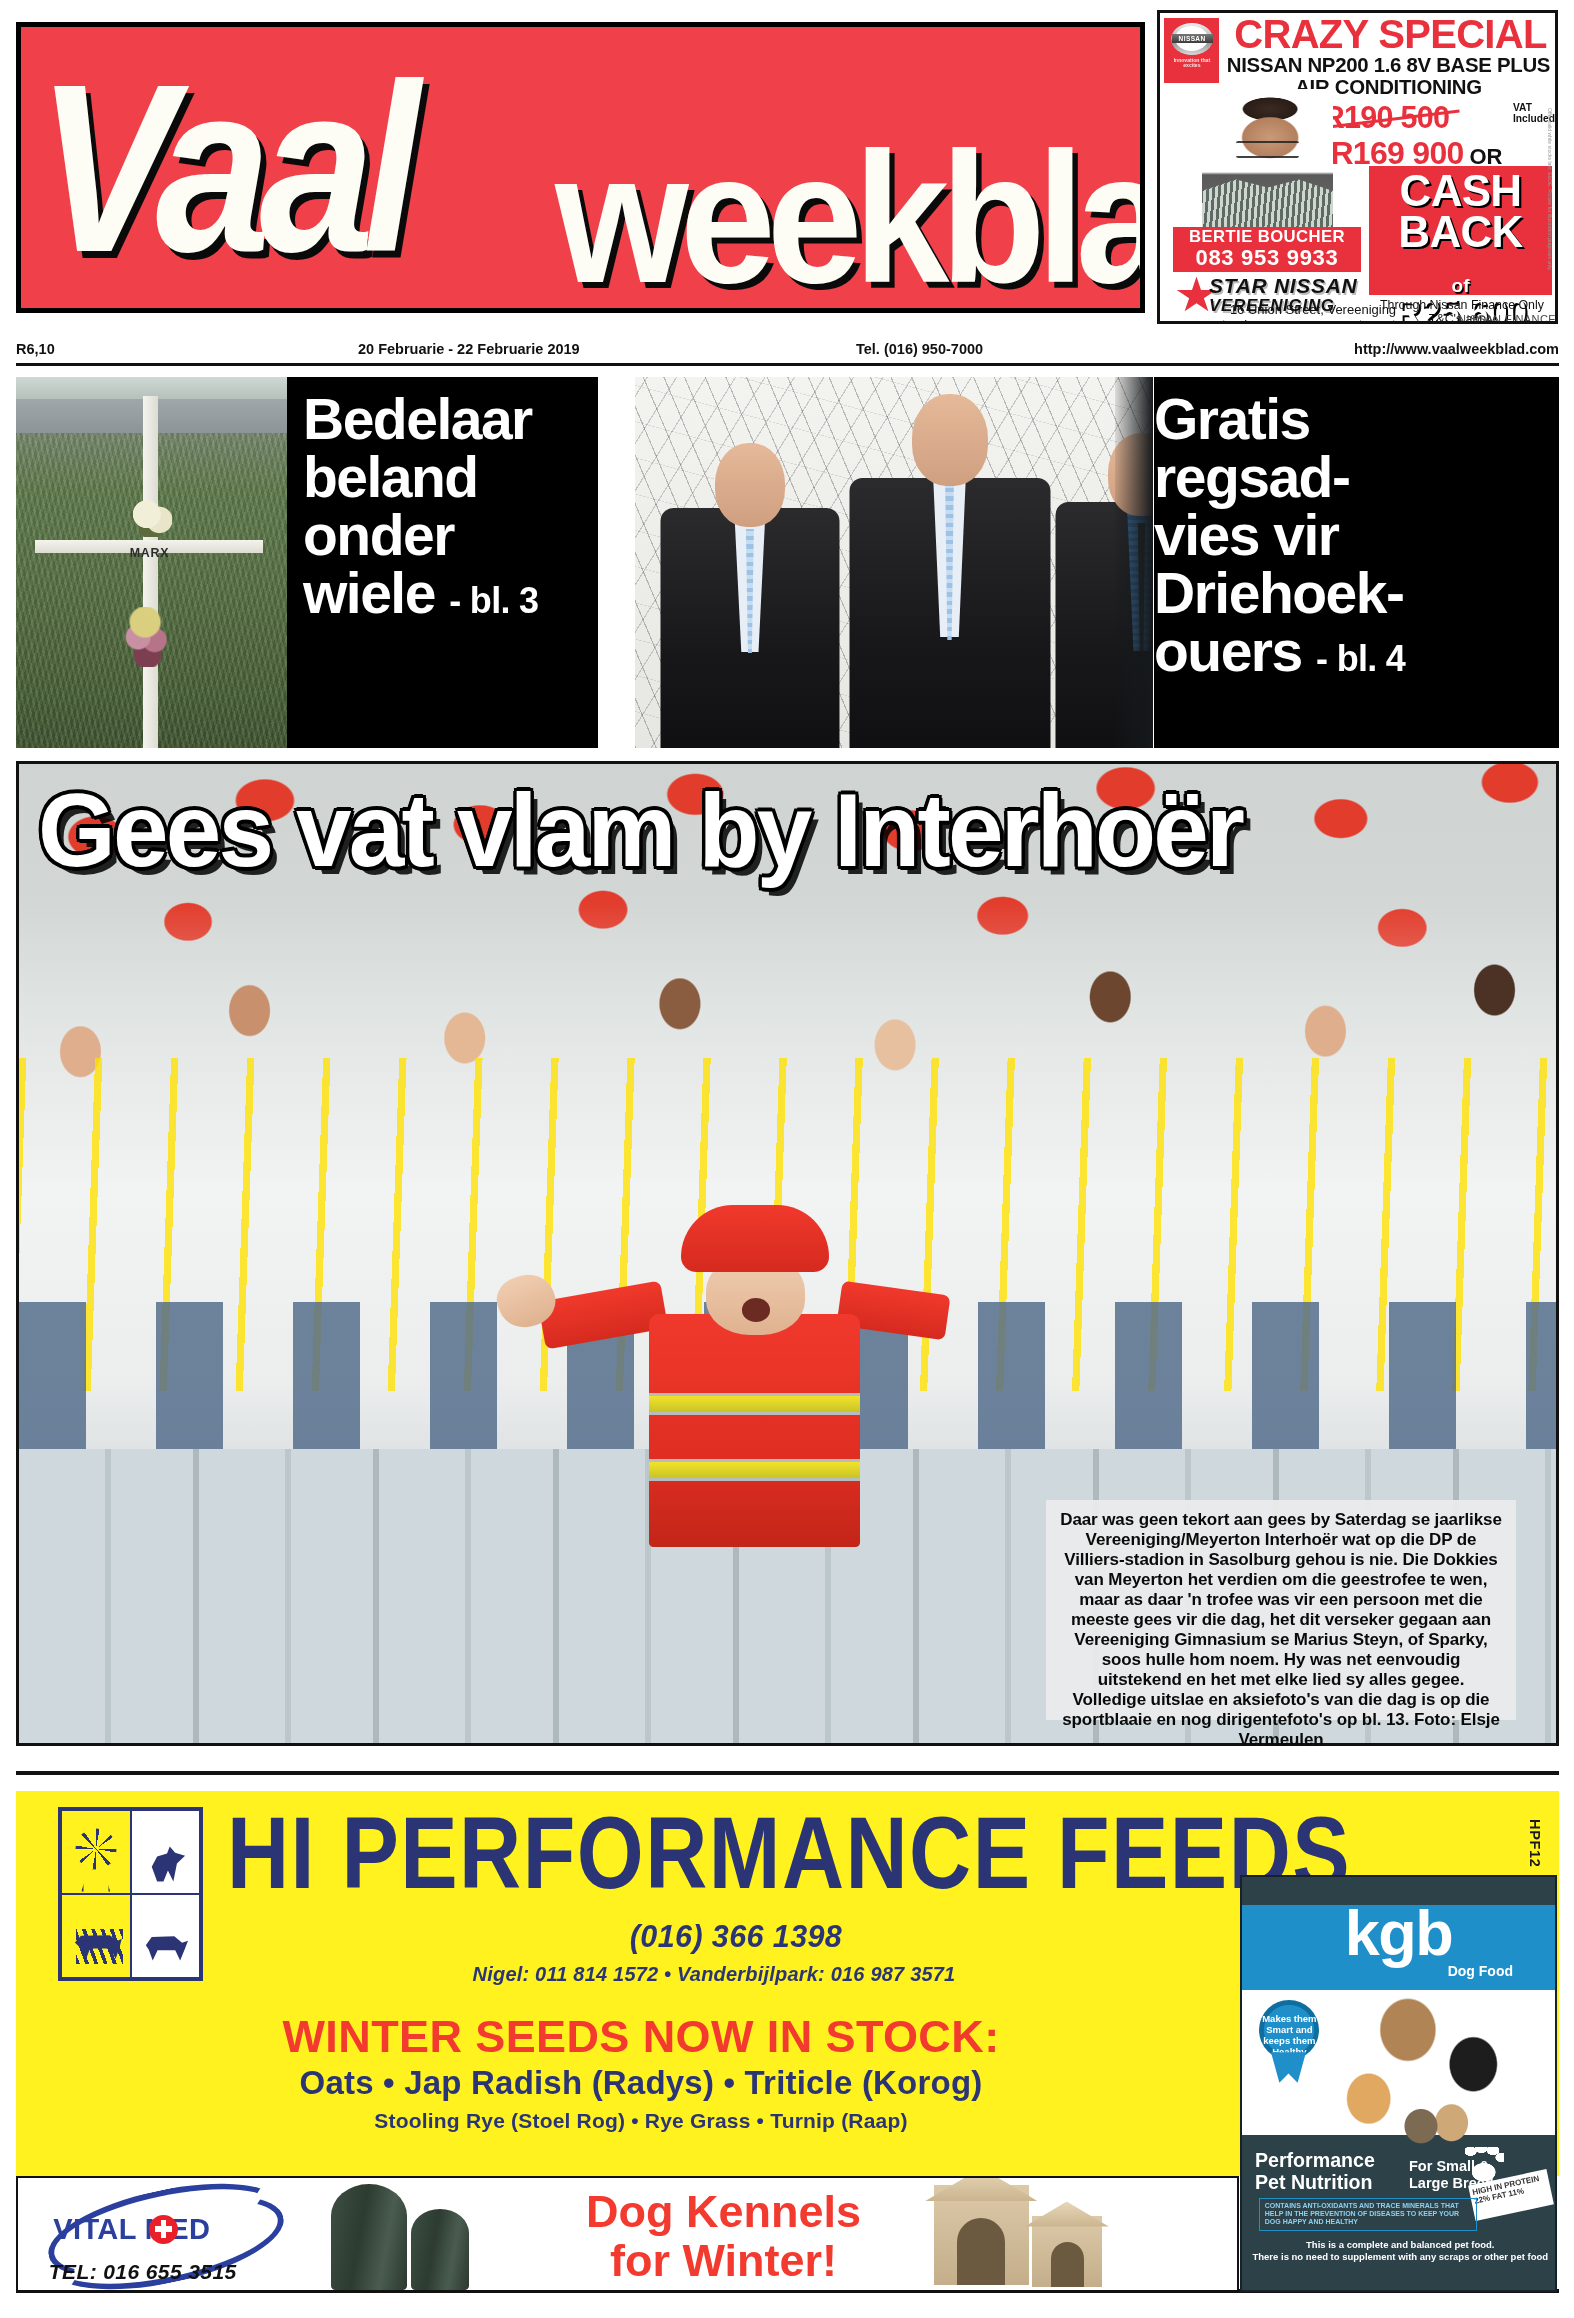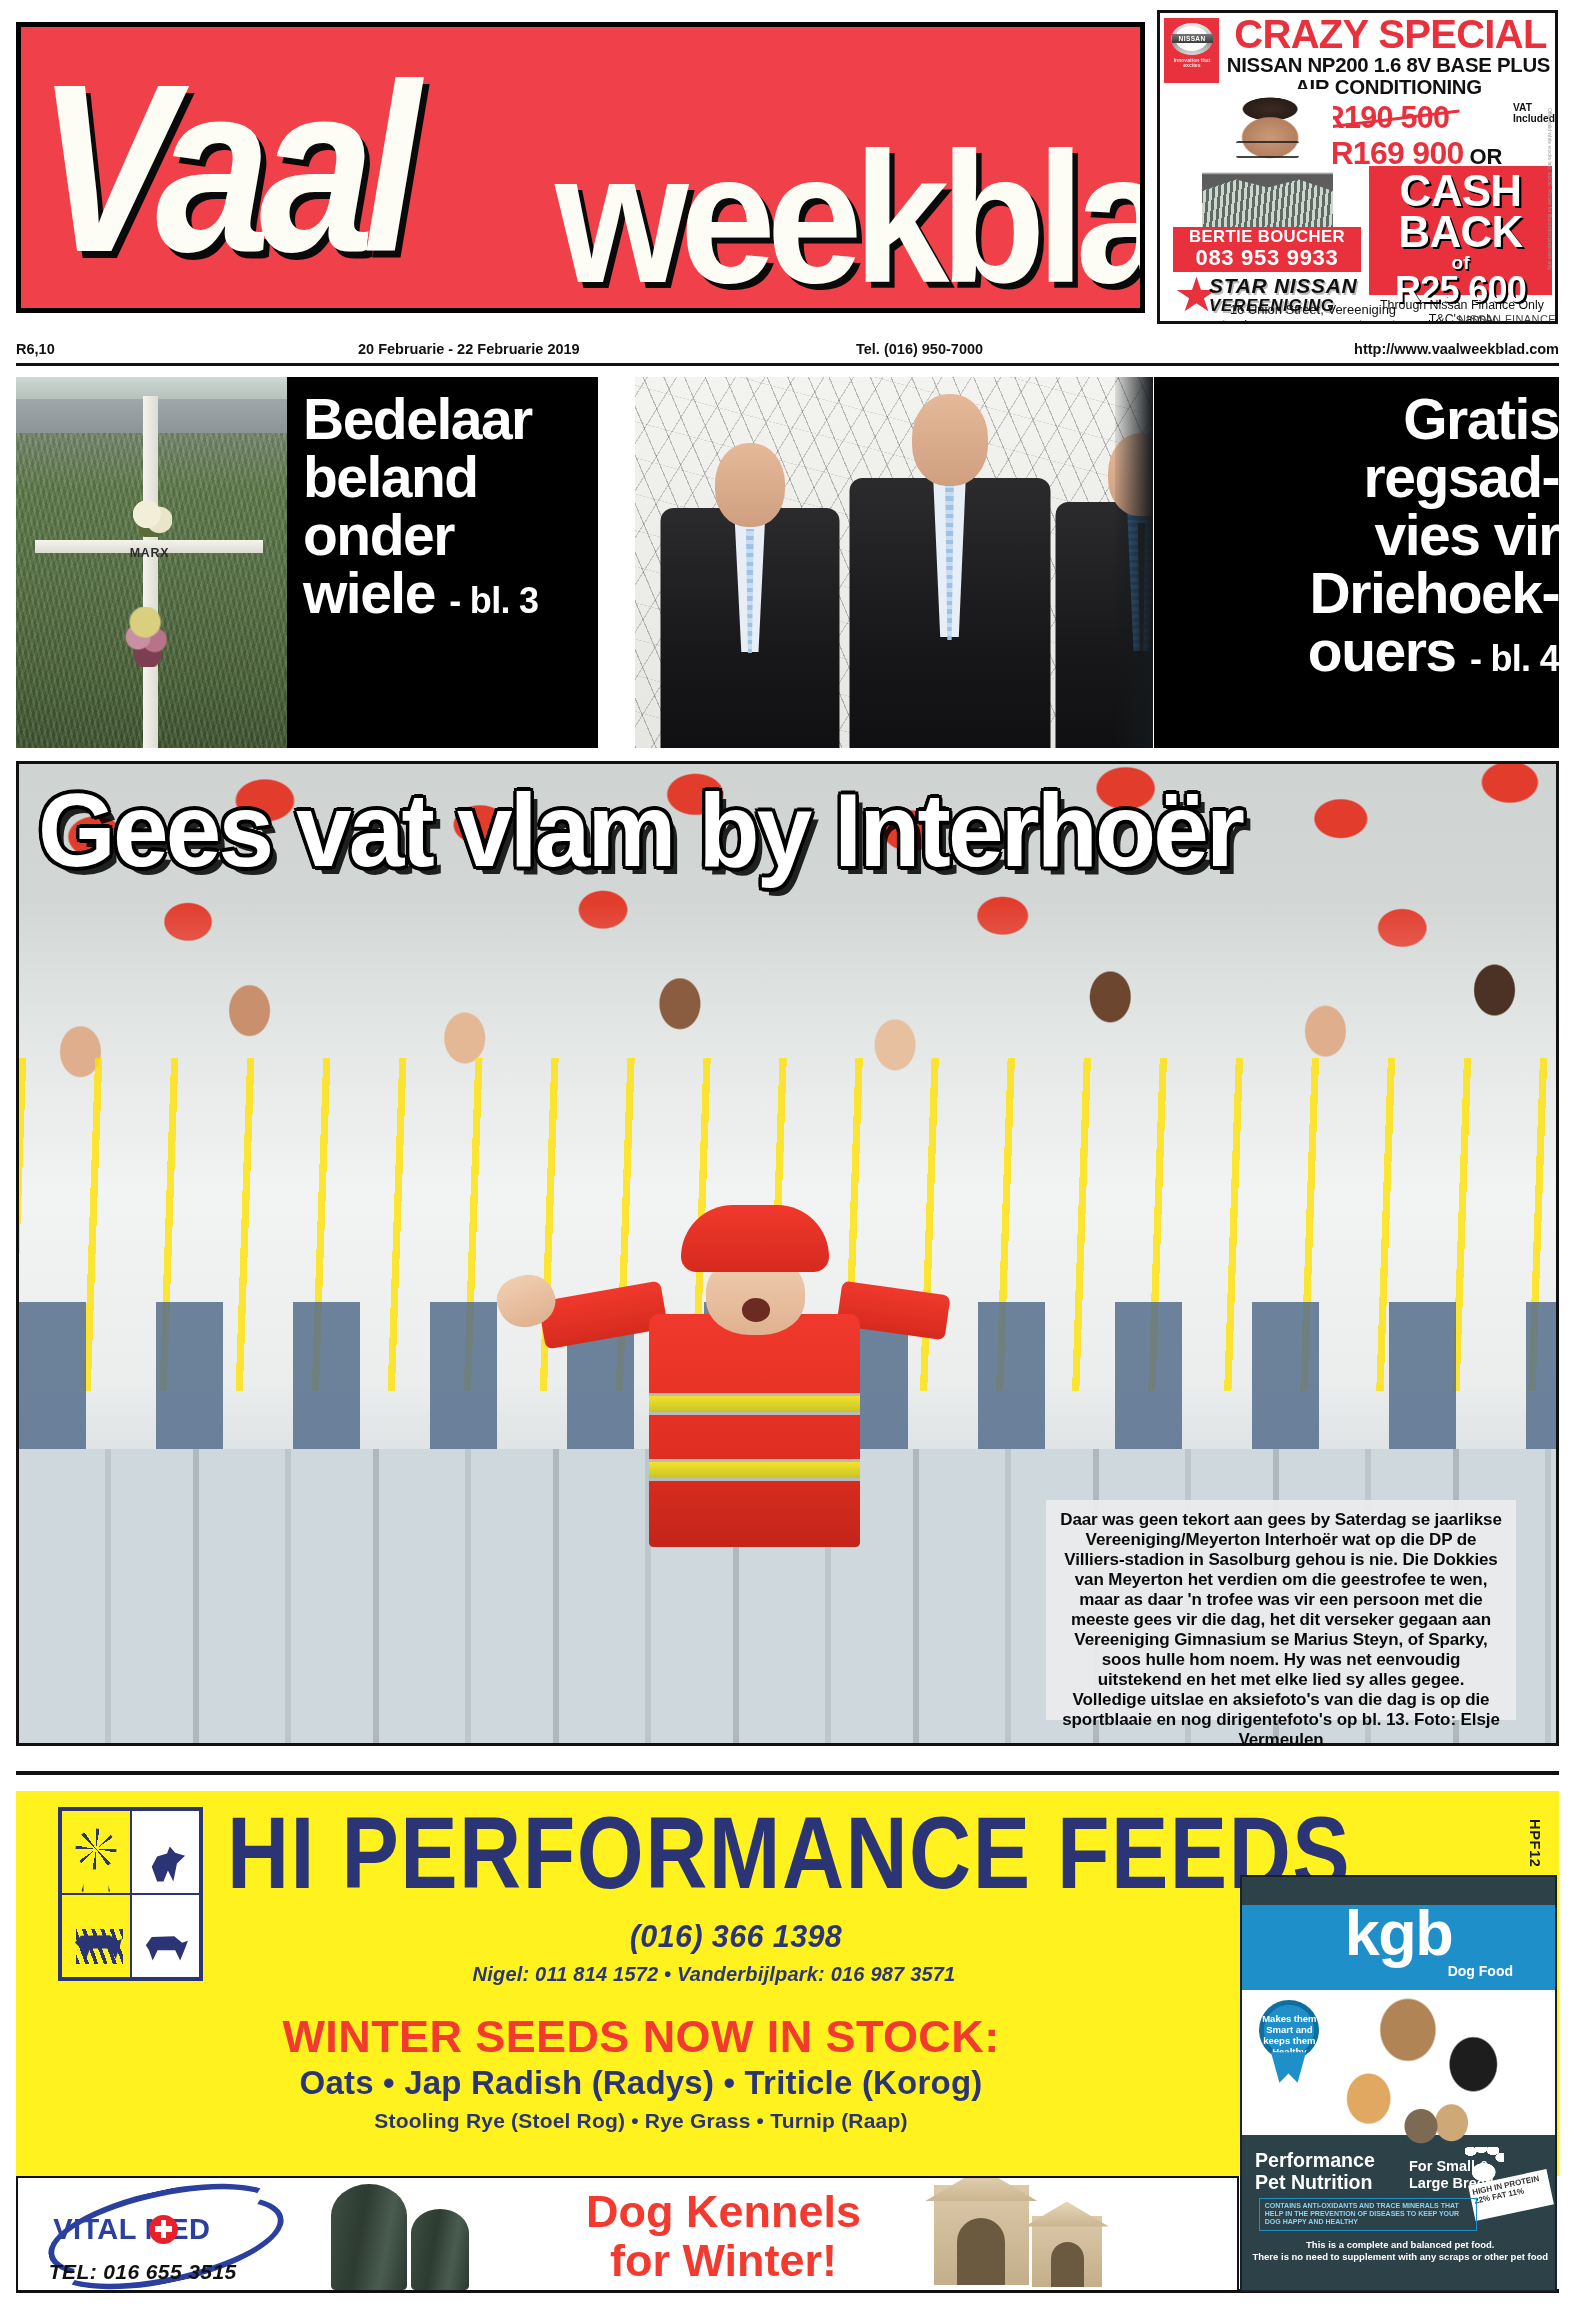--- a/index.html
+++ b/index.html
@@ -181,21 +181,21 @@
     left: 209px; top: 153px;
     width: 183px; height: 129px;
     background: #e8313c;
     text-align: center;
     color: #fff;
   }
   .cb-cash { font-size: 44px; font-weight: bold; line-height: 41px; margin-top: 3.6px;
     text-shadow: 2.2px 2.2px 0 #000; letter-spacing: -0.7px;}
   .cb-back { font-size: 44px; font-weight: bold; line-height: 42px;
     text-shadow: 2.2px 2.2px 0 #000; letter-spacing: -0.7px;}
-  .cb-of { font-size: 19px; font-weight: bold; line-height: 19px; text-shadow: 1.5px 1.5px 0 #000;}
+  .cb-of { font-size: 19px; font-weight: bold; line-height: 19px; text-shadow: 1.5px 1.5px 0 #000; margin-top: 23px;}
   .cb-amount { font-size: 36px; font-weight: bold; line-height: 36px; text-shadow: 2.2px 2.2px 0 #000; letter-spacing: -0.7px;}
   .finance-note {
     position: absolute;
     left: 215px; top: 285px;
     width: 174px; text-align: center;
     font-size: 12.4px; color: #111; line-height: 14px;
   }
   .bertie-box {
     position: absolute;
     left: 13px; top: 214px;
@@ -415,23 +415,22 @@
   .mid-dark-edge {
     position:absolute; right:0; top:0; width: 38px; height:100%;
     background: linear-gradient(90deg, rgba(20,20,20,.1), #15191c);
   }
 
   .teaser-text-right {
     position: absolute; left: 1138px; top: 0;
     width: 405px; height: 371px;
     background: #000000;
     color: #ffffff;
-    padding: 13px 0 0 16px;
+    padding: 13px 0 0 0;
     box-sizing: border-box;
-    text-align: right;
   }
 
   
   .main-photo {
     position: absolute;
     left: 16px; top: 761px;
     width: 1543px; height: 985px;
     border: 3.6px solid #111;
     box-sizing: border-box;
     overflow: hidden;

